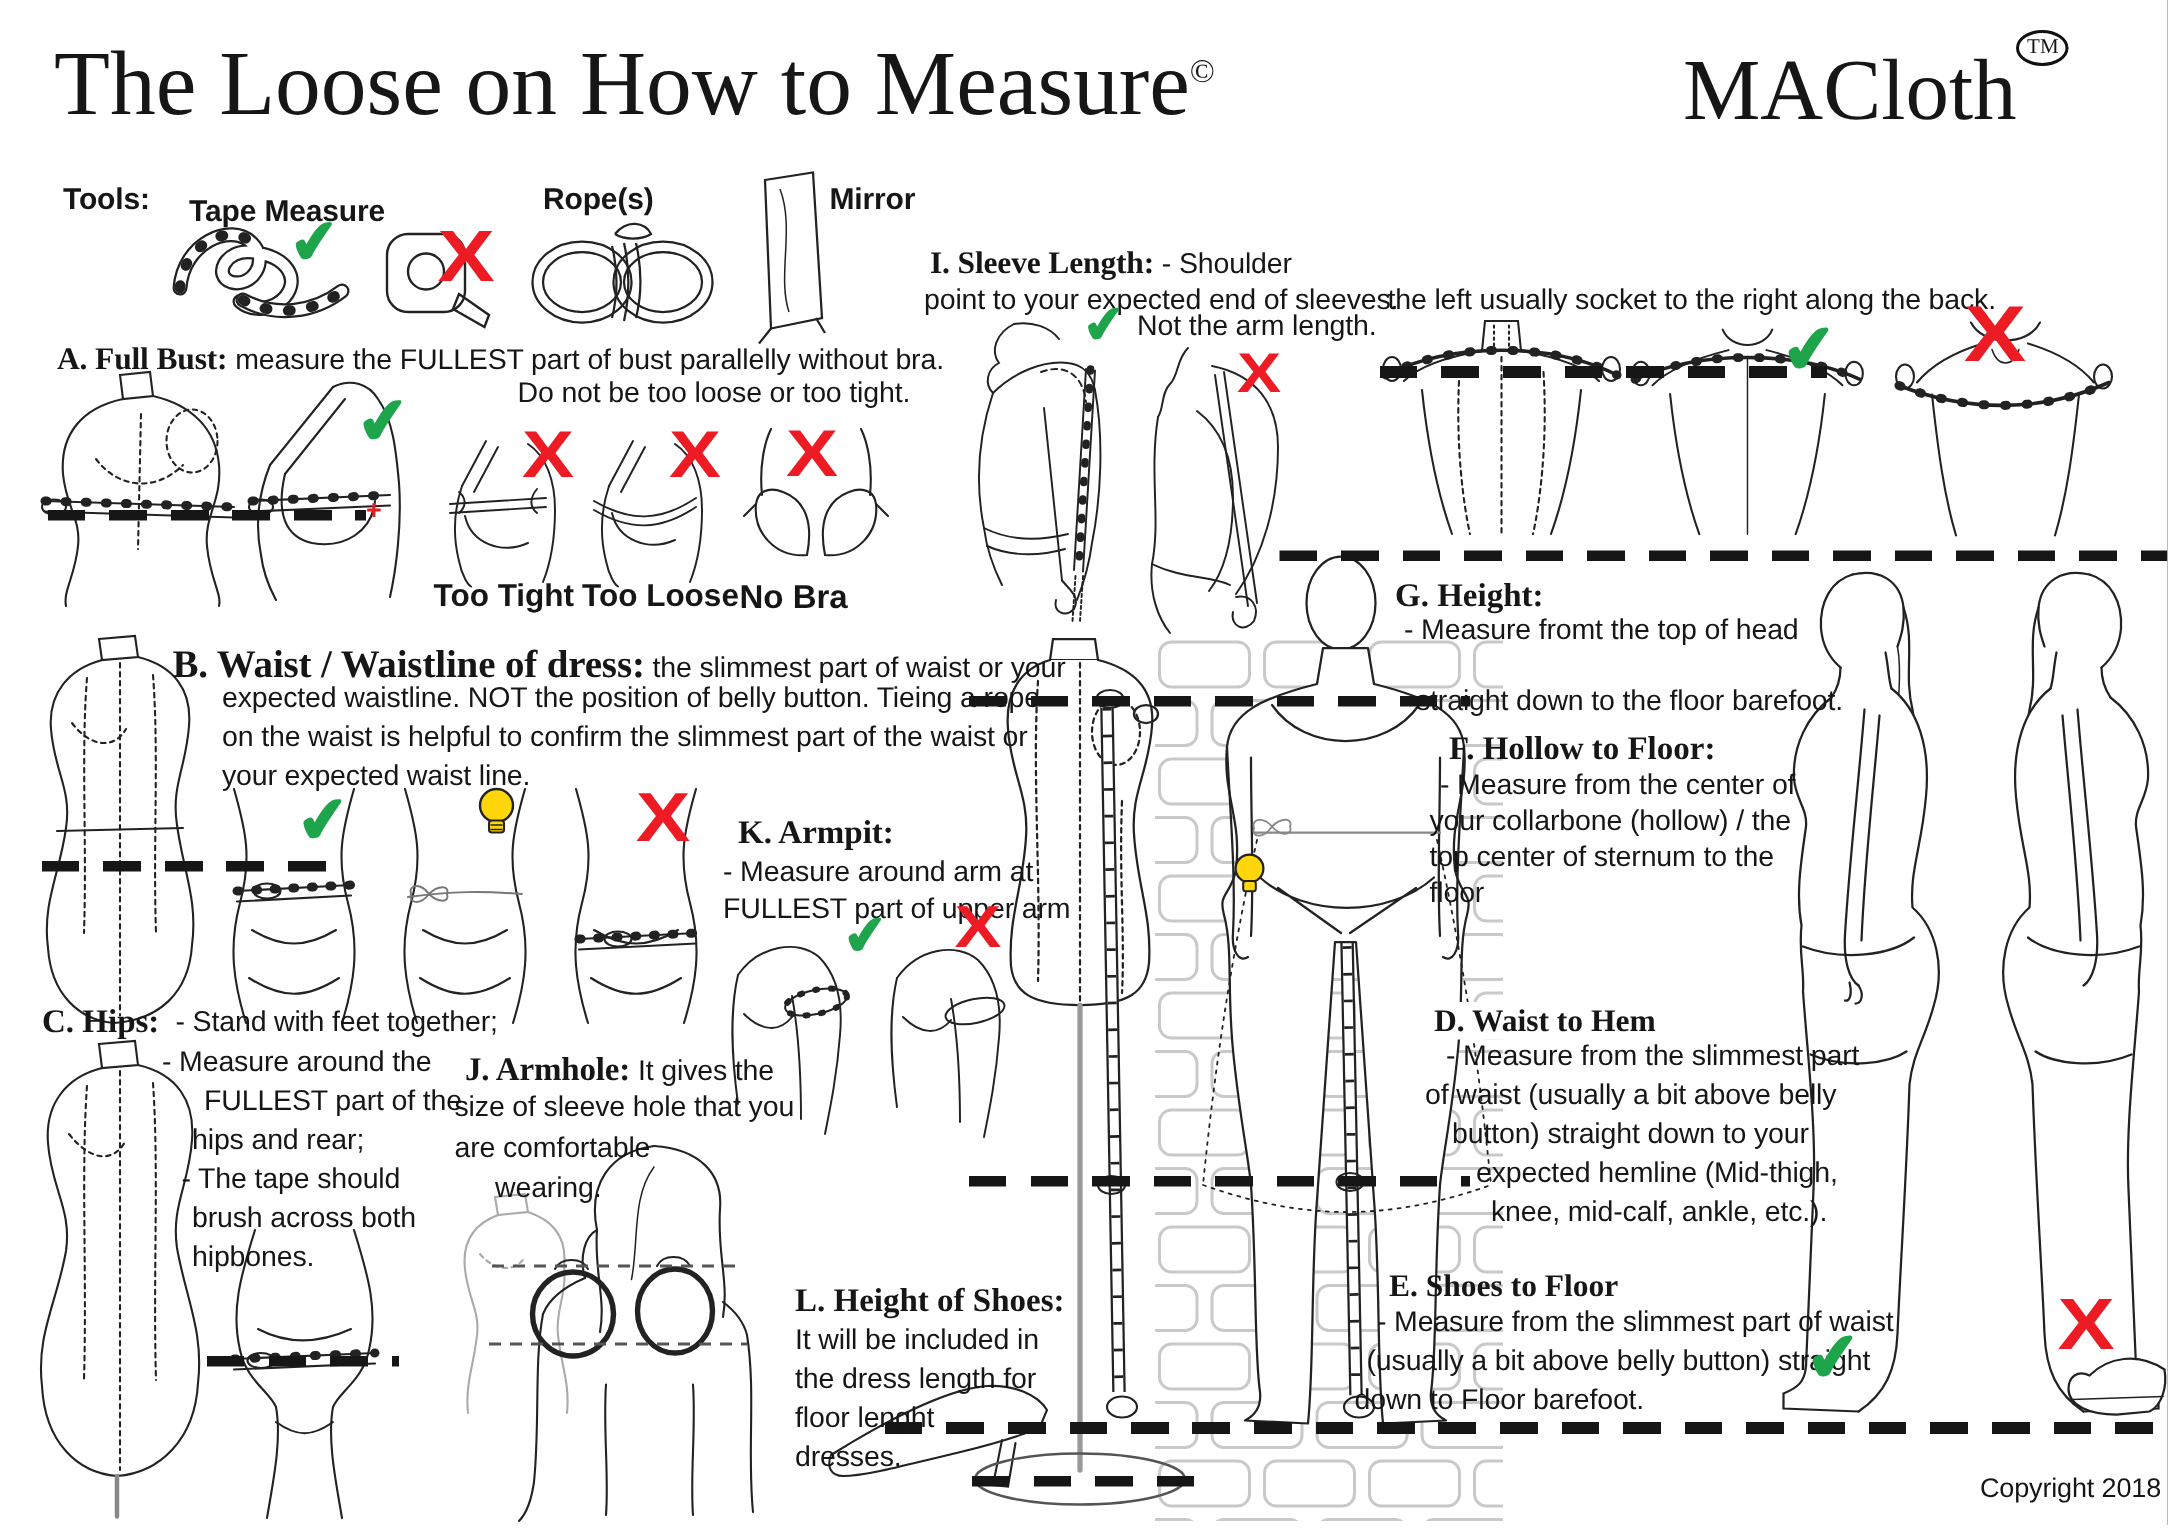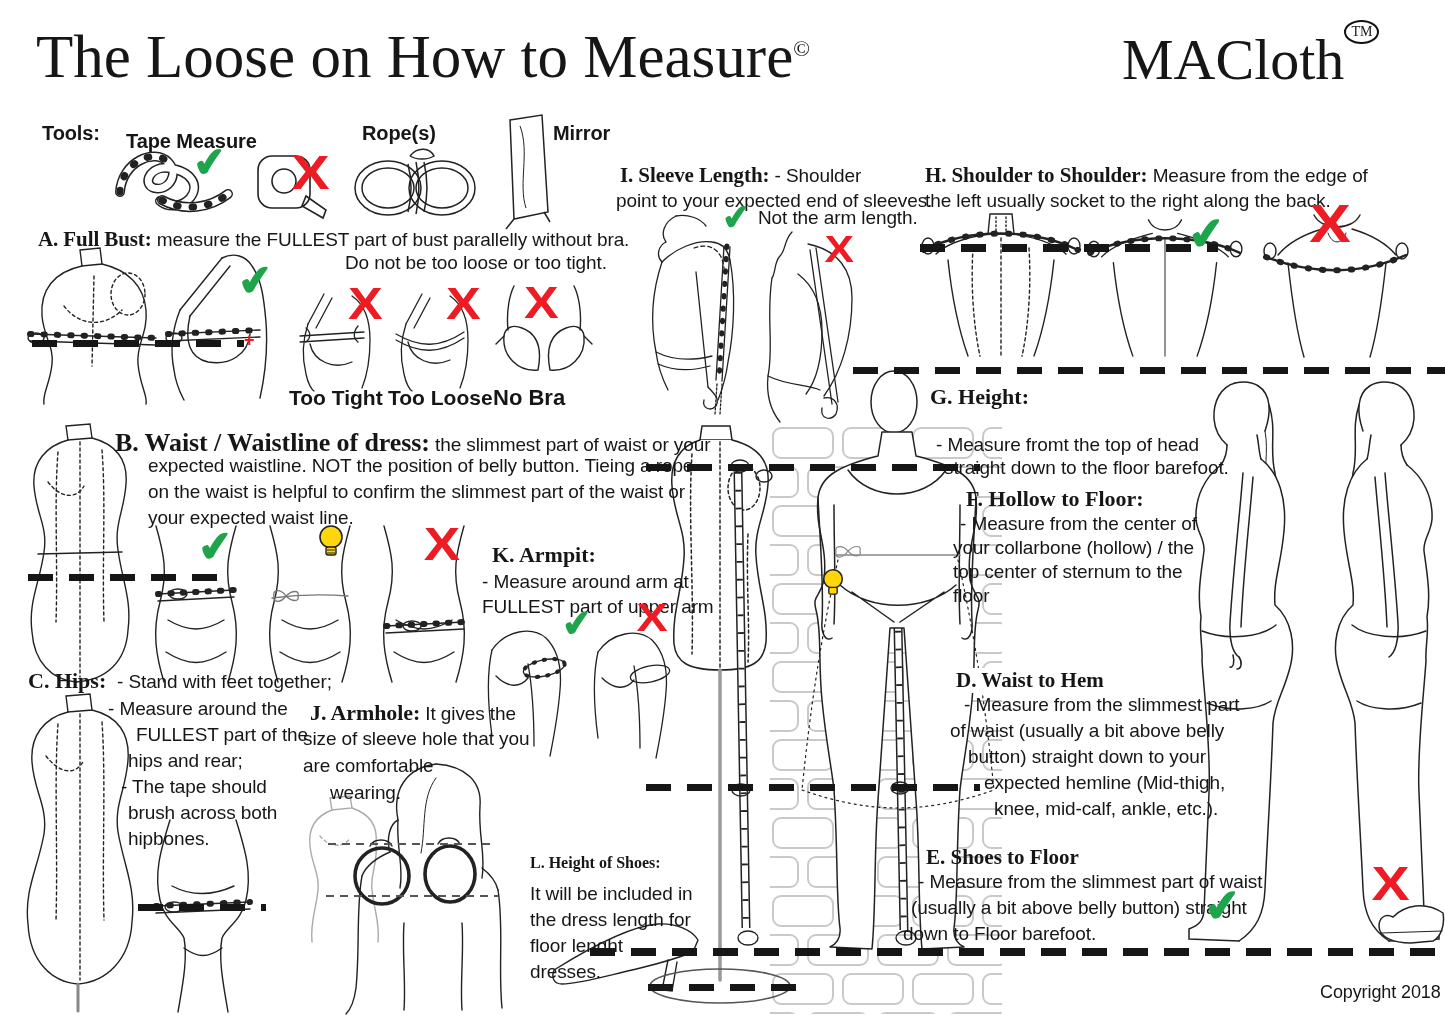--- a/index.html
+++ b/index.html
@@ -373,41 +373,37 @@
     <span>It gives the</span>
   </div>
   <div class="abs t" style="left:303px;top:728px">size of sleeve hole that you</div>
   <div class="abs t" style="left:303px;top:755px">are comfortable</div>
   <div class="abs t" style="left:330px;top:782px">wearing.</div>
 
   <div class="abs h" style="left:492px;top:542px;font-size:22px">K. Armpit:</div>
   <div class="abs t" style="left:482px;top:571px">- Measure around arm at</div>
   <div class="abs t" style="left:482px;top:596px">FULLEST part of upper arm</div>
 
-  <div class="abs h" style="left:530px;top:854px;font-size:16px">L. Height of Shoes:</div>
+  <div class="abs h" style="left:530px;top:854px;font-size:22px">L. Height of Shoes:</div>
   <div class="abs t" style="left:530px;top:883px">It will be included in</div>
   <div class="abs t" style="left:530px;top:909px">the dress length for</div>
   <div class="abs t" style="left:530px;top:935px">floor lenght</div>
   <div class="abs t" style="left:530px;top:961px">dresses.</div>
 
   <div class="abs t" style="left:620px;top:163px">
     <span class="h" style="font-size:21px">I. Sleeve Length:</span>
     <span>- Shoulder</span>
   </div>
   <div class="abs t" style="left:616px;top:190px">point to your expected end of sleeves.</div>
   <div class="abs t" style="left:758px;top:207px">Not the arm length.</div>
 
-  <div class="abs t" style="left:925px;top:163px">
-    <span class="h" style="font-size:21px">H. Shoulder to Shoulder:</span>
-    <span>Measure from the edge of</span>
-  </div>
   <div class="abs t" style="left:925px;top:190px">the left usually socket to the right along the back.</div>
 
   <div class="abs h" style="left:930px;top:384px;font-size:22px">G. Height:</div>
-  <div class="abs t" style="left:936px;top:434px">- Measure fromt the top of head</div>
+  <div class="abs t" style="left:936px;top:410px">- Measure fromt the top of head</div>
   <div class="abs t" style="left:944px;top:457px">straight down to the  floor barefoot.</div>
 
   <div class="abs h" style="left:966px;top:486px;font-size:22px">F. Hollow to Floor:</div>
   <div class="abs t" style="left:960px;top:513px">- Measure from the center of</div>
   <div class="abs t" style="left:953px;top:537px">your collarbone (hollow) / the</div>
   <div class="abs t" style="left:953px;top:561px">top center of sternum to the</div>
   <div class="abs t" style="left:953px;top:585px">floor</div>
 
   <div class="abs h" style="left:956px;top:668px;font-size:21px"></div>
   <div class="abs h" style="left:956px;top:668px;font-size:21px;background:#fff">D. Waist to Hem</div>

